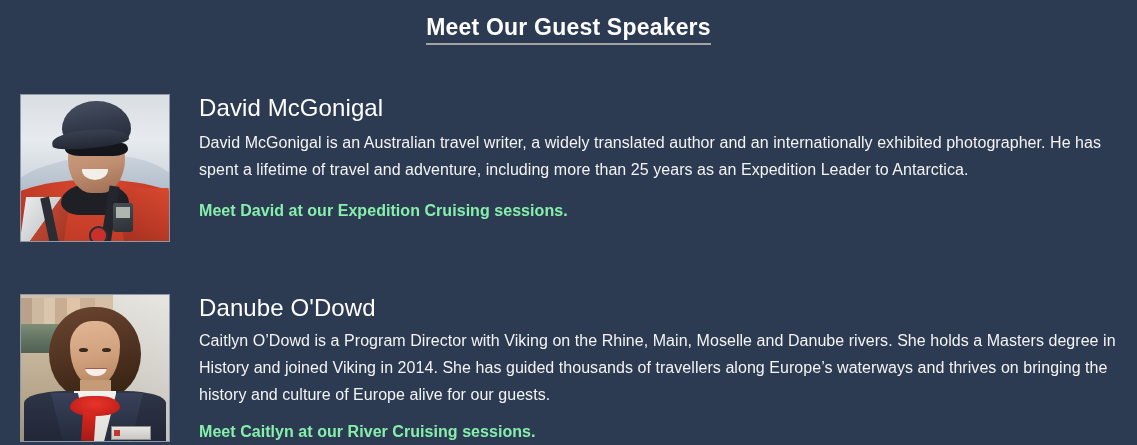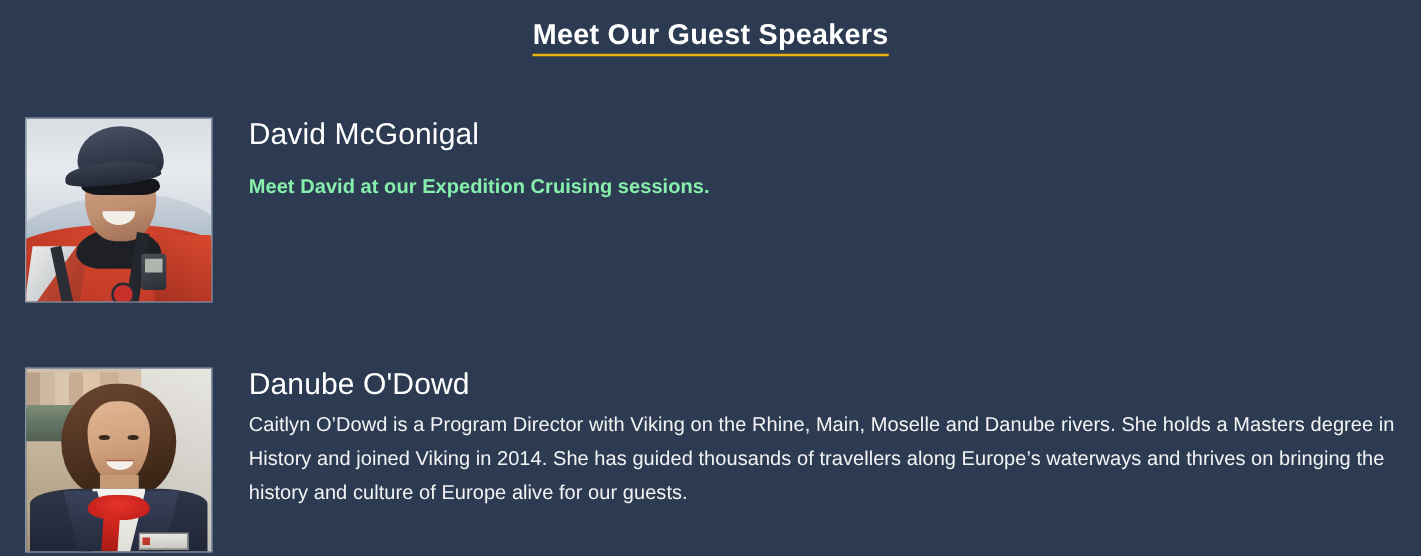--- a/index.html
+++ b/index.html
@@ -27,21 +27,21 @@
     left: 0;
     top: 14px;
     width: 1137px;
     text-align: center;
     color: #ffffff;
     font-size: 23px;
     font-weight: bold;
     letter-spacing: 0.2px;
   }
   .page-title span {
-    border-bottom: 2px solid #eab308;
+    border-bottom: 2px solid #a3a3a3;
     padding-bottom: 3px;
   }
 
   
   .speaker {
     position: absolute;
     left: 20px;
     width: 1105px;
   }
   .speaker-1 { top: 94px; }
@@ -299,20 +299,21 @@
         <div class="ph1-cap"></div>
         <div class="ph1-brim"></div>
         <div class="ph1-strap"></div>
         <div class="ph1-strap2"></div>
         <div class="ph1-radio"></div>
         <div class="ph1-badge"></div>
       </div>
     </div>
     <div class="speaker-body">
       <h2 class="speaker-name">David McGonigal</h2>
+      <p class="speaker-bio">David McGonigal is an Australian travel writer, a widely translated author and an internationally exhibited photographer. He has spent a lifetime of travel and adventure, including more than 25 years as an Expedition Leader to Antarctica.</p>
       <p class="speaker-cta">Meet David at our Expedition Cruising sessions.</p>
     </div>
   </div>
 
   <div class="speaker speaker-2">
     <div class="photo-frame">
       <div class="photo">
         <div class="ph2-sky"></div>
         <div class="ph2-houses"></div>
         <div class="ph2-water"></div>
@@ -329,16 +330,17 @@
         <div class="ph2-lapel-l"></div>
         <div class="ph2-lapel-r"></div>
         <div class="ph2-scarf"></div>
         <div class="ph2-scarf-tail"></div>
         <div class="ph2-badge"></div>
       </div>
     </div>
     <div class="speaker-body">
       <h2 class="speaker-name">Danube O'Dowd</h2>
       <p class="speaker-bio">Caitlyn O’Dowd is a Program Director with Viking on the Rhine, Main, Moselle and Danube rivers. She holds a Masters degree in History and joined Viking in 2014. She has guided thousands of travellers along Europe’s waterways and thrives on bringing the history and culture of Europe alive for our guests.</p>
+      <p class="speaker-cta">Meet Caitlyn at our River Cruising sessions.</p>
     </div>
   </div>
 
 </div>
 
 </body></html>

